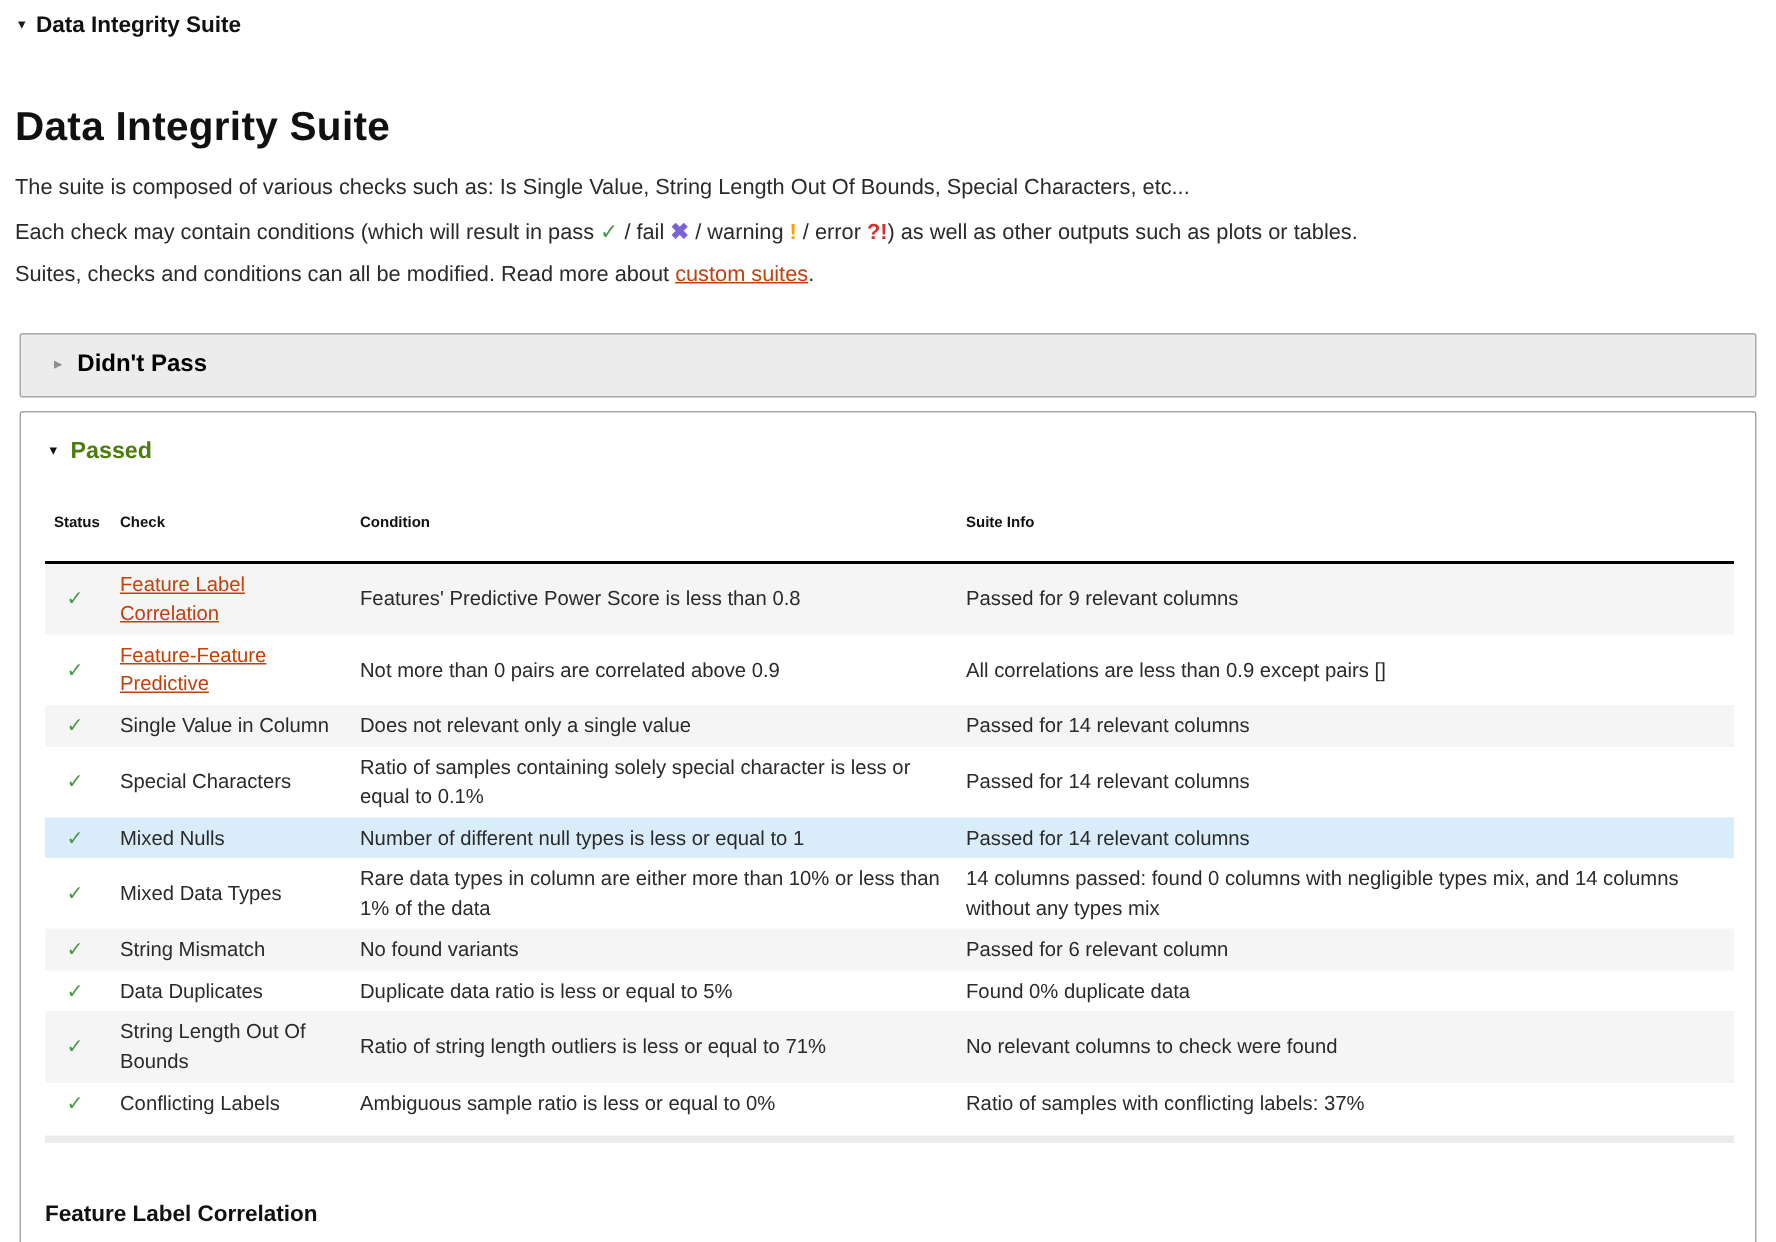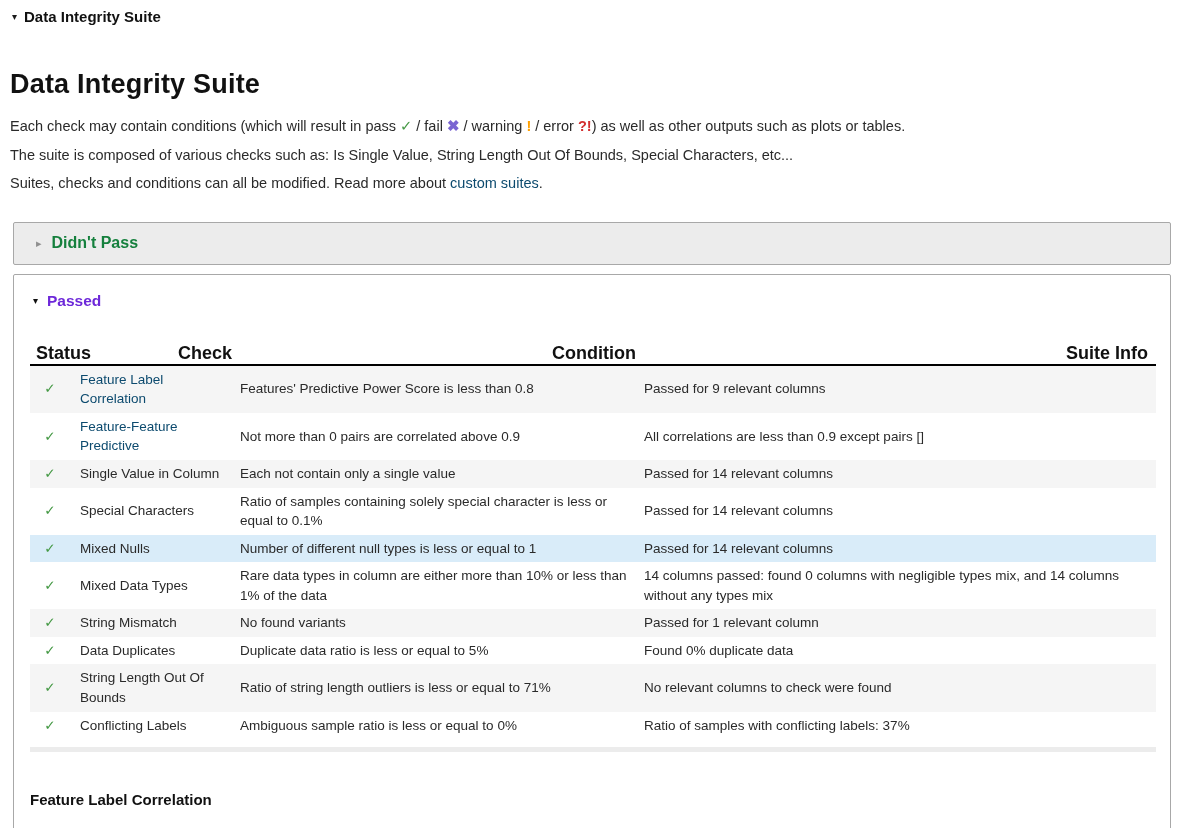--- a/index.html
+++ b/index.html
@@ -21,53 +21,53 @@
     font-size: 27px; font-weight: bold; color: #111;
     letter-spacing: 0.2px;
   }
 
   p.intro { margin: 9px 0 9px 10px; font-size: 14.5px; color: #2a2a2a; line-height: 1.35; }
   .pass-glyph  { color: #459945; font-weight: normal; }
   .fail-glyph  { color: #7964d2; font-weight: bold; font-size: 15px; }
   .warn-glyph  { color: #ffa000; font-weight: bold; }
   .error-glyph { color: #d32f2f; font-weight: bold; }
 
-  a.link { color: #0c4a6e; cursor: pointer; }
+  a.link { color: #c2410c; text-decoration: underline; cursor: pointer; }
 
   
   .box-collapsed {
     margin: 28px 13px 0 13px; height: 43px;
     background: #ececec; border: 1px solid #a8a8a8; border-radius: 2px;
     display: flex; align-items: center; gap: 10px; padding-left: 22px;
     cursor: pointer;
   }
   .box-collapsed .marker { color: #8f8f8f; font-size: 11px; line-height: 1; }
-  .box-collapsed .box-title { color: #15803d; font-weight: bold; font-size: 16px; }
+  .box-collapsed .box-title { color: #000000; font-weight: bold; font-size: 16px; }
 
   .box-open {
     margin: 9px 13px 0 13px;
     background: #ffffff; border: 1px solid #a8a8a8; border-radius: 2px;
     padding-bottom: 80px;
   }
   .box-open .box-header { padding: 17px 0 0 19px; display: flex; align-items: center; gap: 9px; cursor: pointer; }
   .box-open .marker { color: #111; font-size: 10px; line-height: 1; }
-  .box-open .box-title { color: #6d28d9; font-weight: bold; font-size: 15.5px; }
+  .box-open .box-title { color: #4d7c0f; font-weight: bold; font-size: 15.5px; }
 
   
   table.cond-table {
     border-collapse: collapse; table-layout: fixed;
     width: 1126px; margin: 31px 16px 0 16px;
     font-size: 13.5px; color: #2a2a2a;
   }
   col.c-status { width: 50px; }
   col.c-check  { width: 160px; }
   col.c-cond   { width: 404px; }
   table.cond-table th {
-    text-align: right; font-weight: bold; font-size: 18px; color: #111;
-    padding: 2px 8px 0 0; border-bottom: 2px solid #000;
+    text-align: left; font-weight: bold; font-size: 10px; color: #111;
+    padding: 2px 8px 20px 0; border-bottom: 2px solid #000;
   }
   table.cond-table th.h-status { padding-left: 6px; }
   table.cond-table td { padding: 4px 14px 4px 0; line-height: 1.45; vertical-align: middle; }
   td.status { text-align: center; padding-right: 10px !important; }
   .check-glyph { color: #459945; font-size: 13.5px; }
   tr.striped   { background: #f5f5f5; }
   tr.highlight { background: #d9ecf9; }
 
   hr.divider {
     border: none; height: 5px; background: #ececec;
@@ -81,23 +81,23 @@
 
 <div class="page">
 
   <div class="top-toggle">
     <span class="marker">▾</span>
     <span class="top-toggle-label">Data Integrity Suite</span>
   </div>
 
   <h1 class="page-title">Data Integrity Suite</h1>
 
+  <p class="intro">The suite is composed of various checks such as: Is Single Value, String Length Out Of Bounds, Special Characters, etc...</p>
+
   <p class="intro"><span>Each check may contain conditions (which will result in pass </span><span class="pass-glyph">✓</span><span> / fail </span><span class="fail-glyph">✖</span><span> / warning </span><span class="warn-glyph">!</span><span> / error </span><span class="error-glyph">?!</span><span>) as well as other outputs such as plots or tables.</span></p>
-
-  <p class="intro">The suite is composed of various checks such as: Is Single Value, String Length Out Of Bounds, Special Characters, etc...</p>
 
   <p class="intro"><span>Suites, checks and conditions can all be modified. Read more about </span><a class="link">custom suites</a><span>.</span></p>
 
   <div class="box-collapsed">
     <span class="marker">▸</span>
     <span class="box-title">Didn't Pass</span>
   </div>
 
   <div class="box-open">
     <div class="box-header">
@@ -129,21 +129,21 @@
         </tr>
         <tr>
           <td class="status"><span class="check-glyph">✓</span></td>
           <td><a class="link">Feature-Feature Predictive</a></td>
           <td>Not more than 0 pairs are correlated above 0.9</td>
           <td>All correlations are less than 0.9 except pairs []</td>
         </tr>
         <tr class="striped">
           <td class="status"><span class="check-glyph">✓</span></td>
           <td><span>Single Value in Column</span></td>
-          <td>Each not contain only a single value</td>
+          <td>Does not relevant only a single value</td>
           <td>Passed for 14 relevant columns</td>
         </tr>
         <tr>
           <td class="status"><span class="check-glyph">✓</span></td>
           <td><span>Special Characters</span></td>
           <td>Ratio of samples containing solely special character is less or equal to 0.1%</td>
           <td>Passed for 14 relevant columns</td>
         </tr>
         <tr class="highlight">
           <td class="status"><span class="check-glyph">✓</span></td>
@@ -154,21 +154,21 @@
         <tr>
           <td class="status"><span class="check-glyph">✓</span></td>
           <td><span>Mixed Data Types</span></td>
           <td>Rare data types in column are either more than 10% or less than 1% of the data</td>
           <td>14 columns passed: found 0 columns with negligible types mix, and 14 columns without any types mix</td>
         </tr>
         <tr class="striped">
           <td class="status"><span class="check-glyph">✓</span></td>
           <td><span>String Mismatch</span></td>
           <td>No found variants</td>
-          <td>Passed for 1 relevant column</td>
+          <td>Passed for 6 relevant column</td>
         </tr>
         <tr>
           <td class="status"><span class="check-glyph">✓</span></td>
           <td><span>Data Duplicates</span></td>
           <td>Duplicate data ratio is less or equal to 5%</td>
           <td>Found 0% duplicate data</td>
         </tr>
         <tr class="striped">
           <td class="status"><span class="check-glyph">✓</span></td>
           <td><span>String Length Out Of Bounds</span></td>

